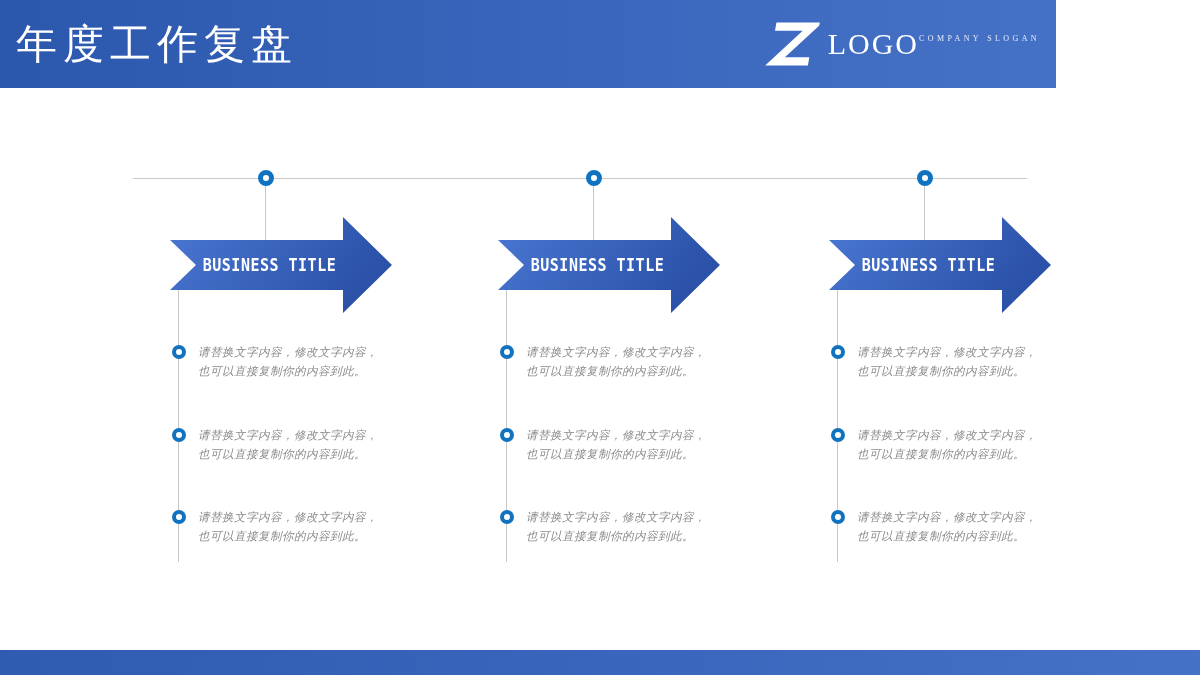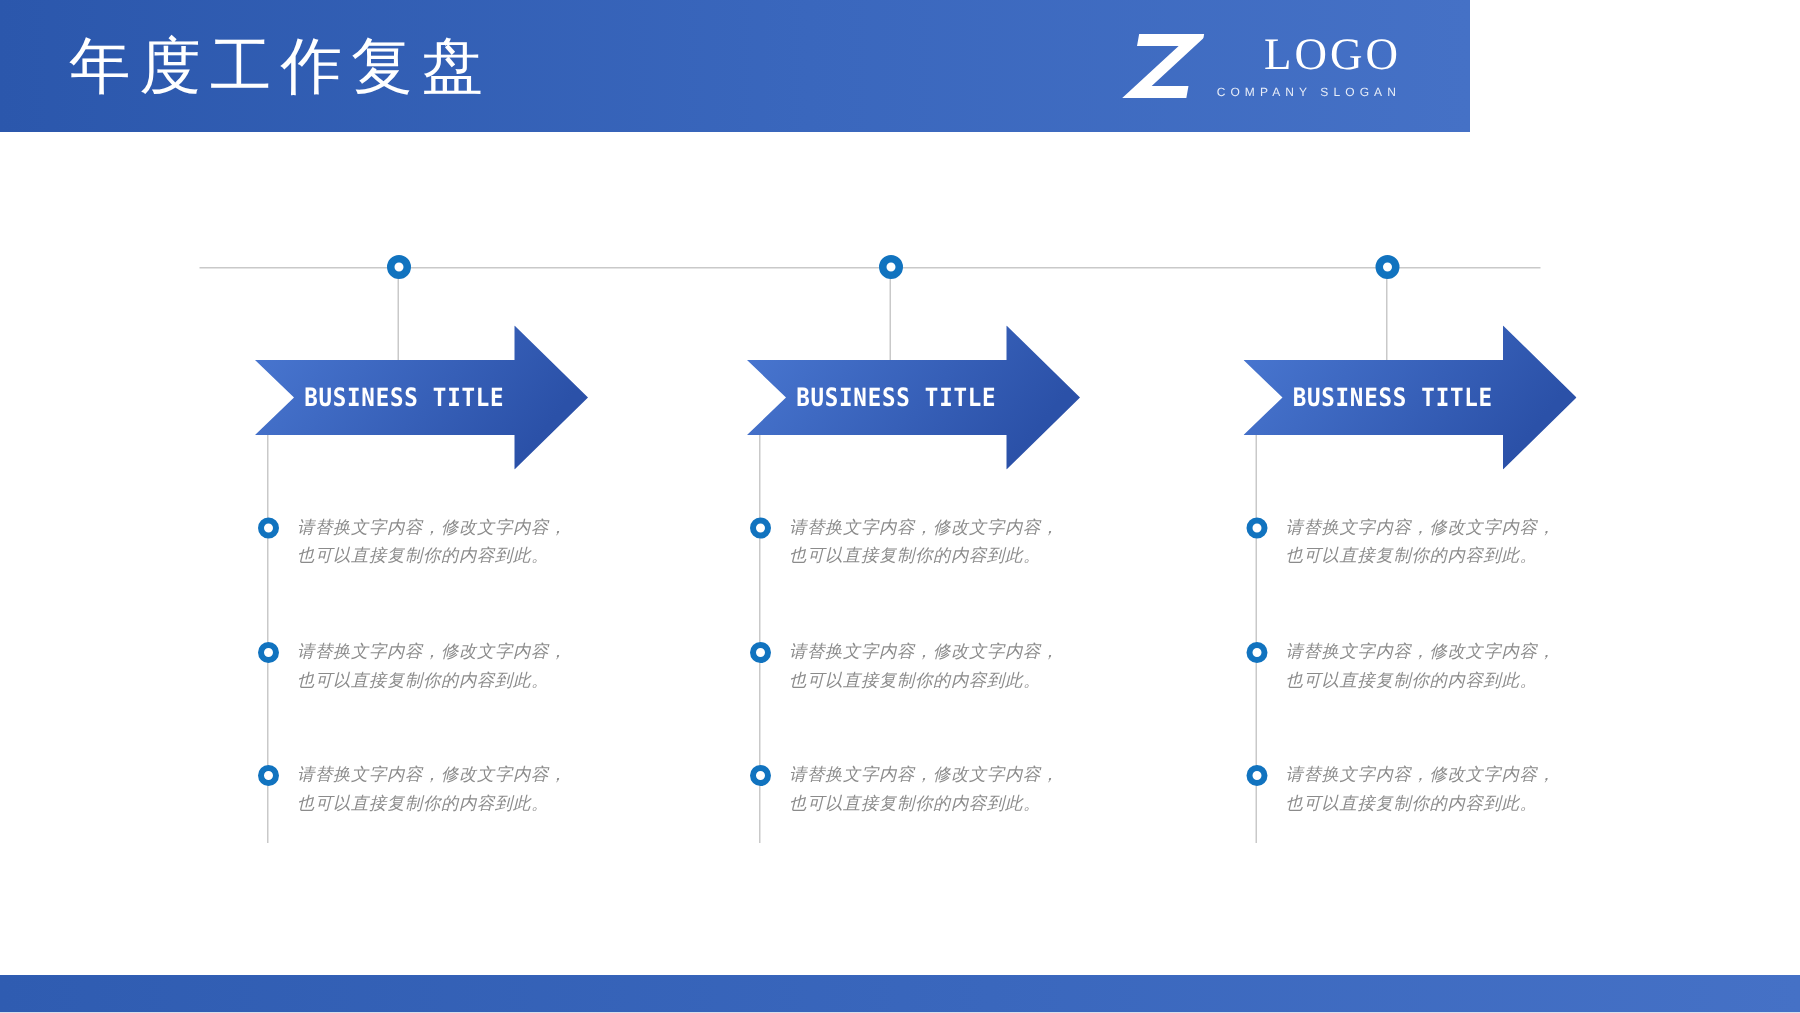--- a/index.html
+++ b/index.html
@@ -2,39 +2,39 @@
 <html><head>
 <meta charset="utf-8">
 <style>
   html,body{margin:0;padding:0;background:#e8e8e8;}
   .slide{
     position:relative;width:1200px;height:675px;background:#ffffff;
     overflow:hidden;font-family:"Liberation Sans","DejaVu Sans",sans-serif;
   }
   
   .header{
-    position:absolute;left:0;top:0;width:980px;height:88px;
+    position:absolute;left:0;top:0;width:1056px;height:88px;
     background:linear-gradient(90deg,#2b57ac 0%,#3a67bd 55%,#4571c6 100%);
     display:flex;align-items:center;justify-content:space-between;
-    padding:0 46px;box-sizing:border-box;
+    padding:0 16px;box-sizing:border-box;
   }
   .slide-title{
     color:#ffffff;font-family:"Liberation Serif","DejaVu Serif",serif;
     font-size:41px;letter-spacing:6px;font-weight:400;white-space:nowrap;
   }
   .logo-block{display:flex;align-items:center;gap:12px;}
   .logo-icon{width:52px;height:46px;transform:skewX(-10deg);}
-  .logo-texts{display:flex;flex-direction:column;align-items:flex-end;}
+  .logo-texts{display:flex;flex-direction:row;}
   .logo-name{
     color:#ffffff;font-family:"Liberation Serif","DejaVu Serif",serif;
     font-size:30px;line-height:30px;letter-spacing:2px;
   }
   .logo-slogan{
     color:rgba(255,255,255,0.88);font-size:8px;letter-spacing:3.4px;
-    margin-top:5px;white-space:nowrap;
+    margin-top:5px;white-space:nowrap;font-family:Liberation Serif, serif;
   }
   
   .footer{
     position:absolute;left:0;bottom:0;width:1200px;height:25px;
     background:linear-gradient(90deg,#2f5cb1 0%,#3a67bd 55%,#4571c6 100%);
   }
   
   .timeline-line{
     position:absolute;left:133px;top:178px;width:894px;height:1px;background:#c9c9c9;
   }

